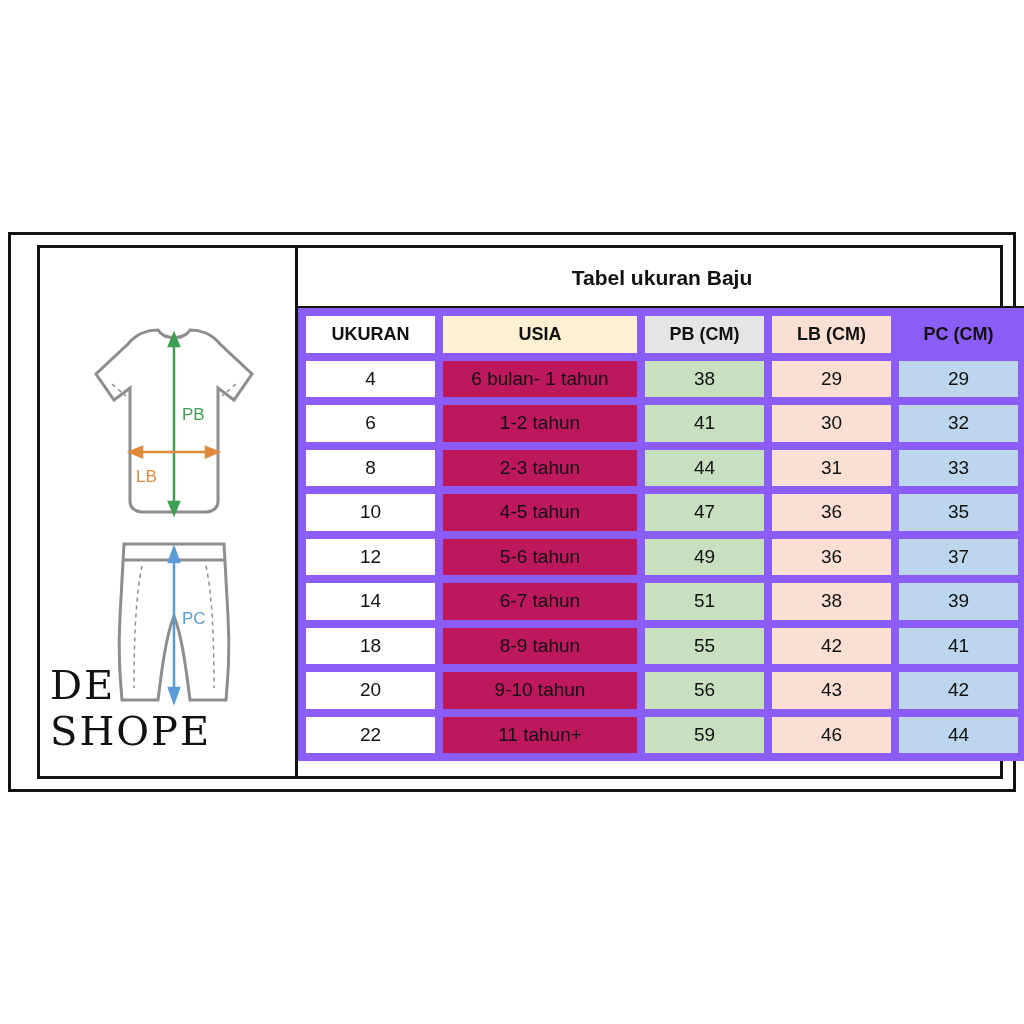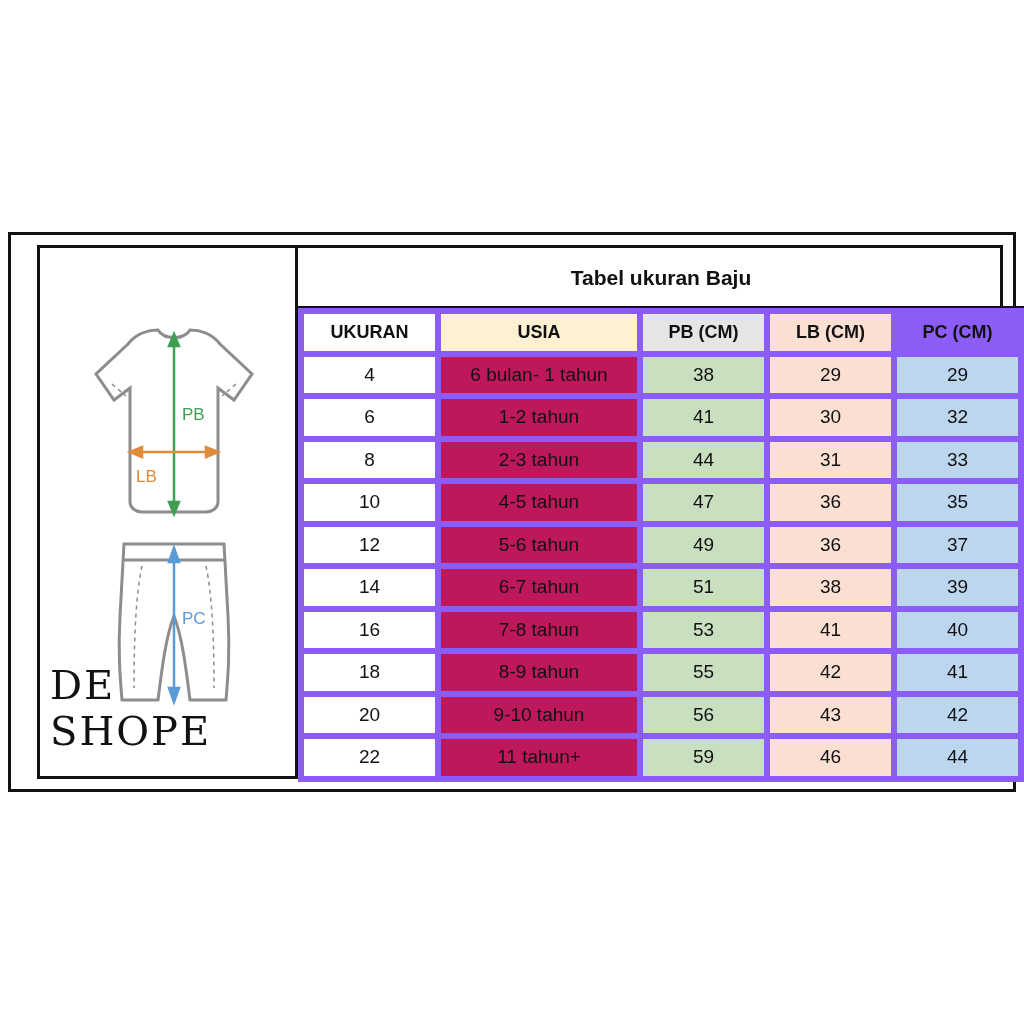--- a/index.html
+++ b/index.html
@@ -82,21 +82,21 @@
     border-bottom: 2px solid #111111;
     box-sizing: border-box;
   }
   table.size-table {
     border-collapse: collapse;
     width: 100%;
     table-layout: fixed;
   }
   table.size-table th,
   table.size-table td {
-    border: 6px solid #8b5cf6;
+    border: 8px solid #8b5cf6;
     height: 36.5px;
     text-align: center;
     font-size: 19px;
     color: #111111;
     padding: 0;
   }
   table.size-table th {
     font-weight: bold;
     font-size: 18px;
   }
@@ -233,27 +233,20 @@
             <td class="col-pc">37</td>
           </tr>
           <tr>
             <td class="col-ukuran">14</td>
             <td class="col-usia">6-7 tahun</td>
             <td class="col-pb">51</td>
             <td class="col-lb">38</td>
             <td class="col-pc">39</td>
           </tr>
           <tr>
-            <td class="col-ukuran">16</td>
-            <td class="col-usia">7-8 tahun</td>
-            <td class="col-pb">53</td>
-            <td class="col-lb">41</td>
-            <td class="col-pc">40</td>
-          </tr>
-          <tr>
             <td class="col-ukuran">18</td>
             <td class="col-usia">8-9 tahun</td>
             <td class="col-pb">55</td>
             <td class="col-lb">42</td>
             <td class="col-pc">41</td>
           </tr>
           <tr>
             <td class="col-ukuran">20</td>
             <td class="col-usia">9-10 tahun</td>
             <td class="col-pb">56</td>

